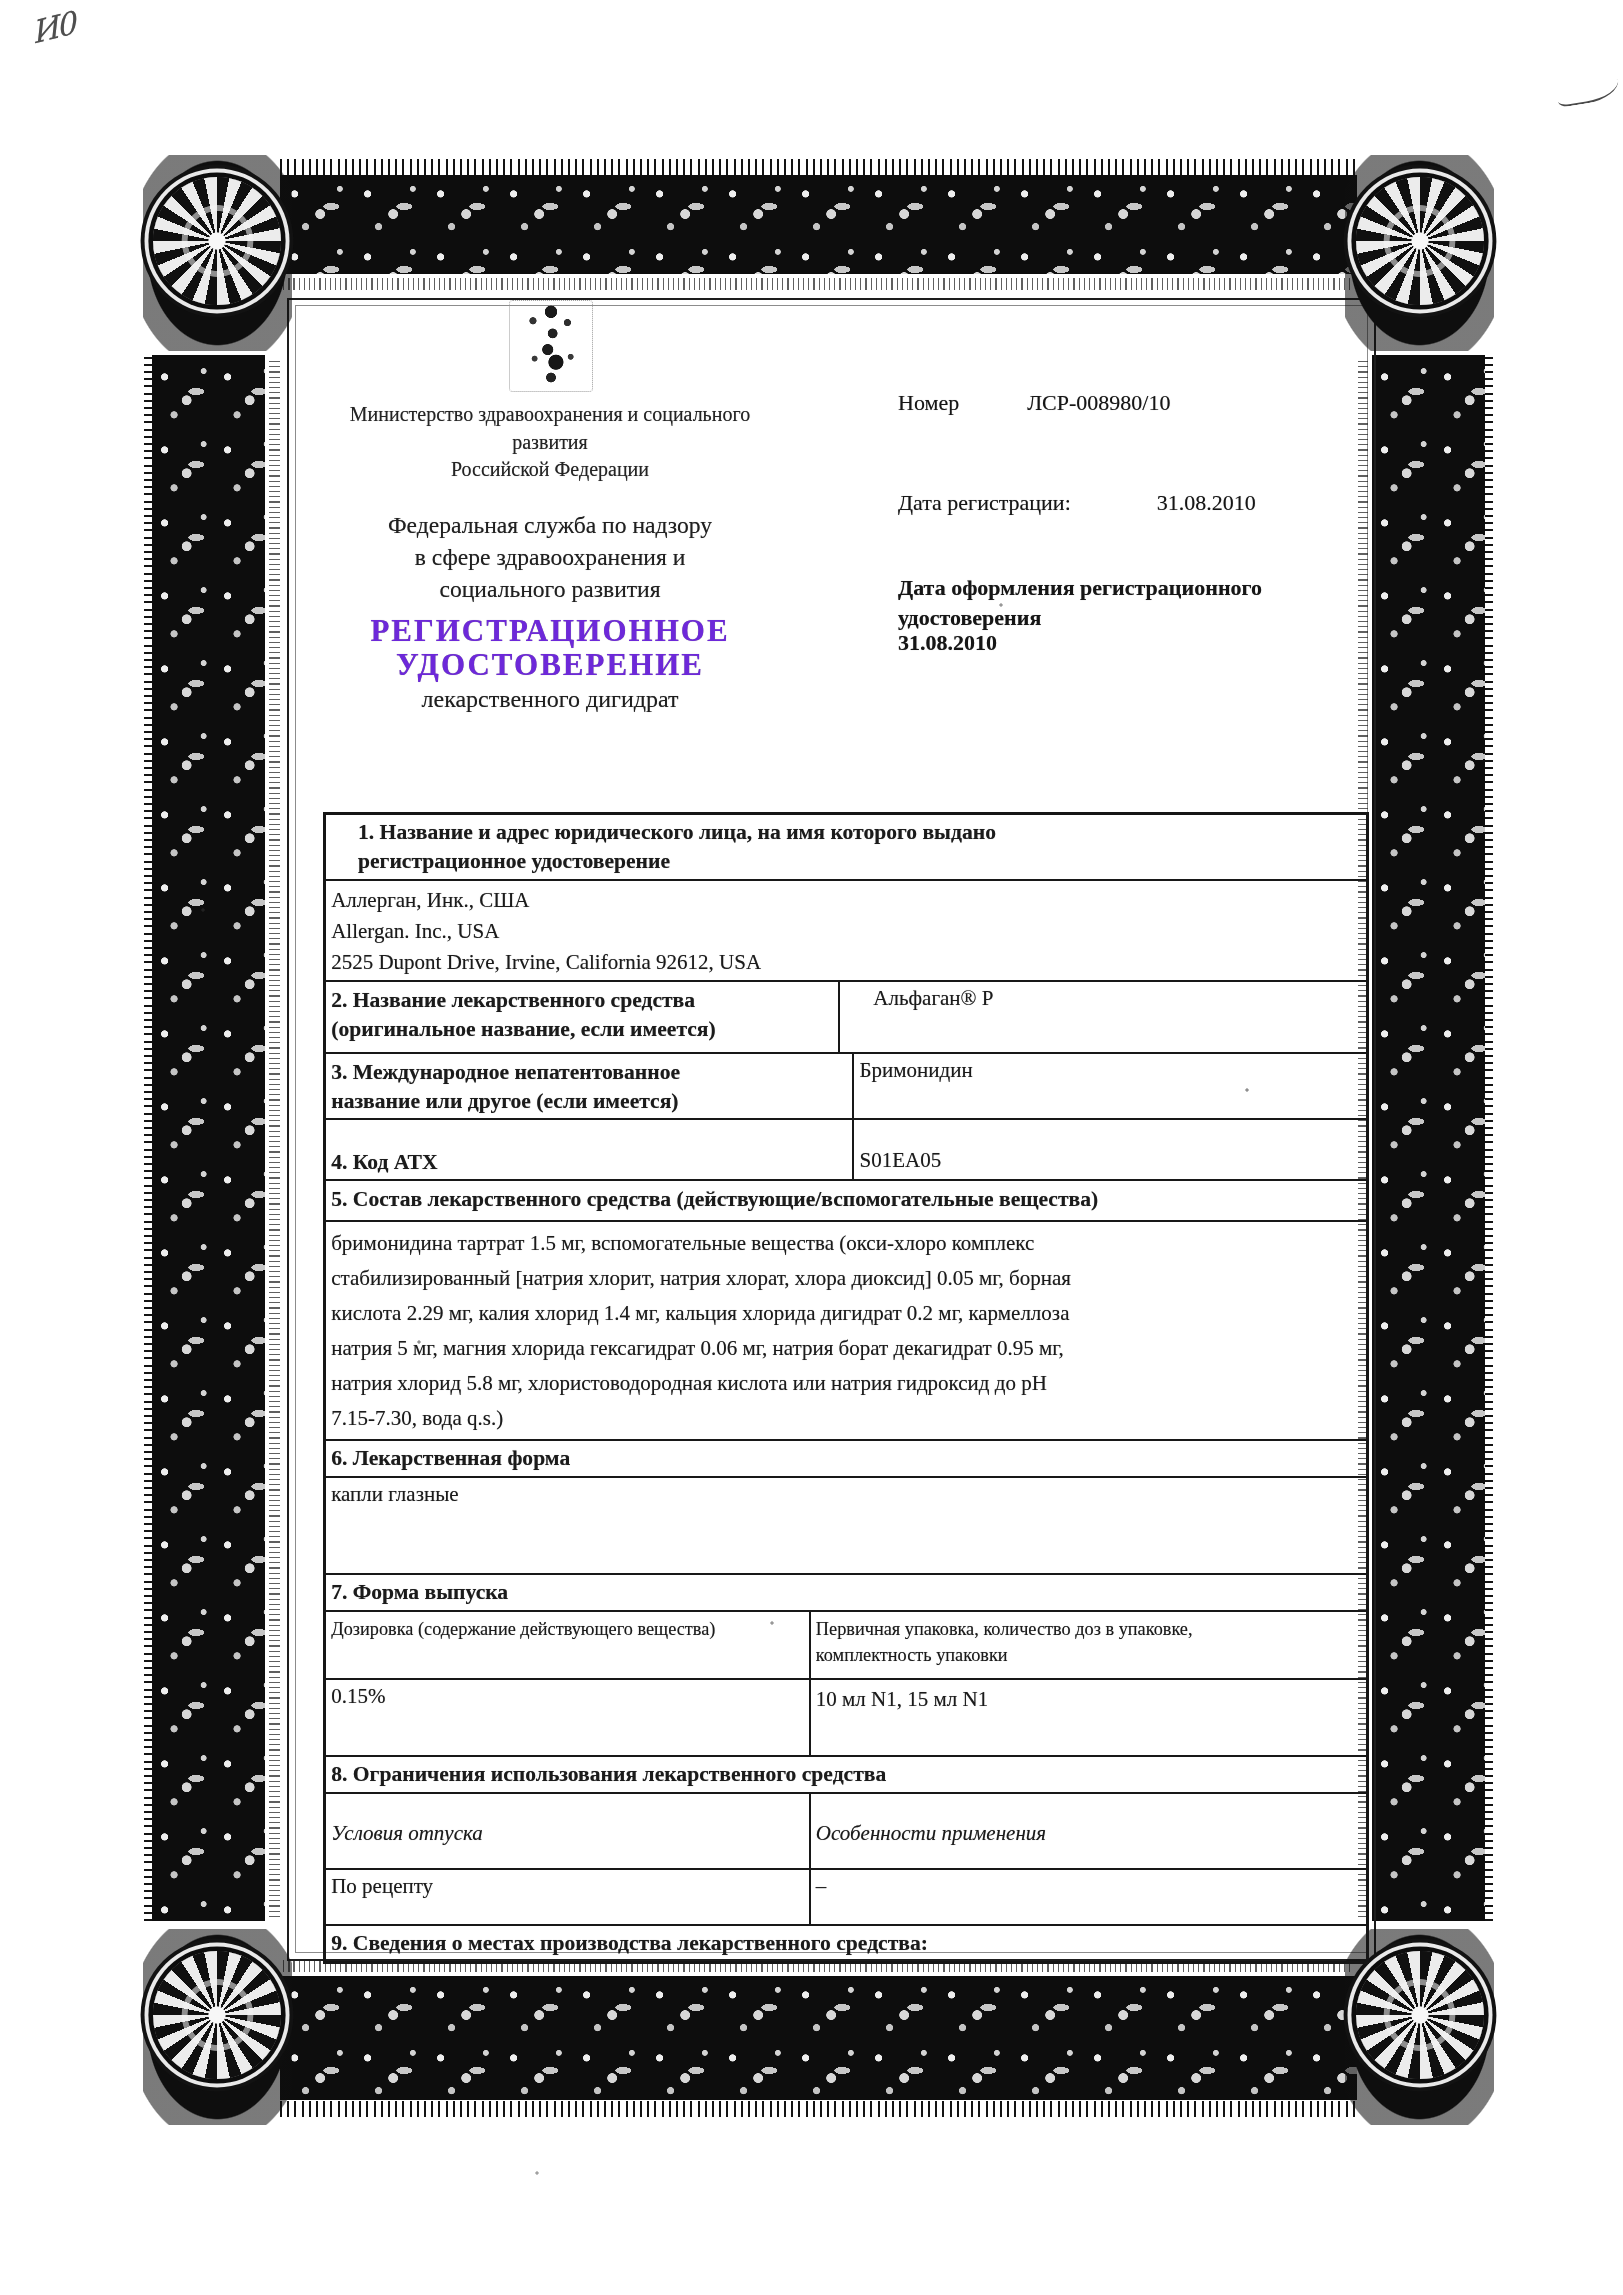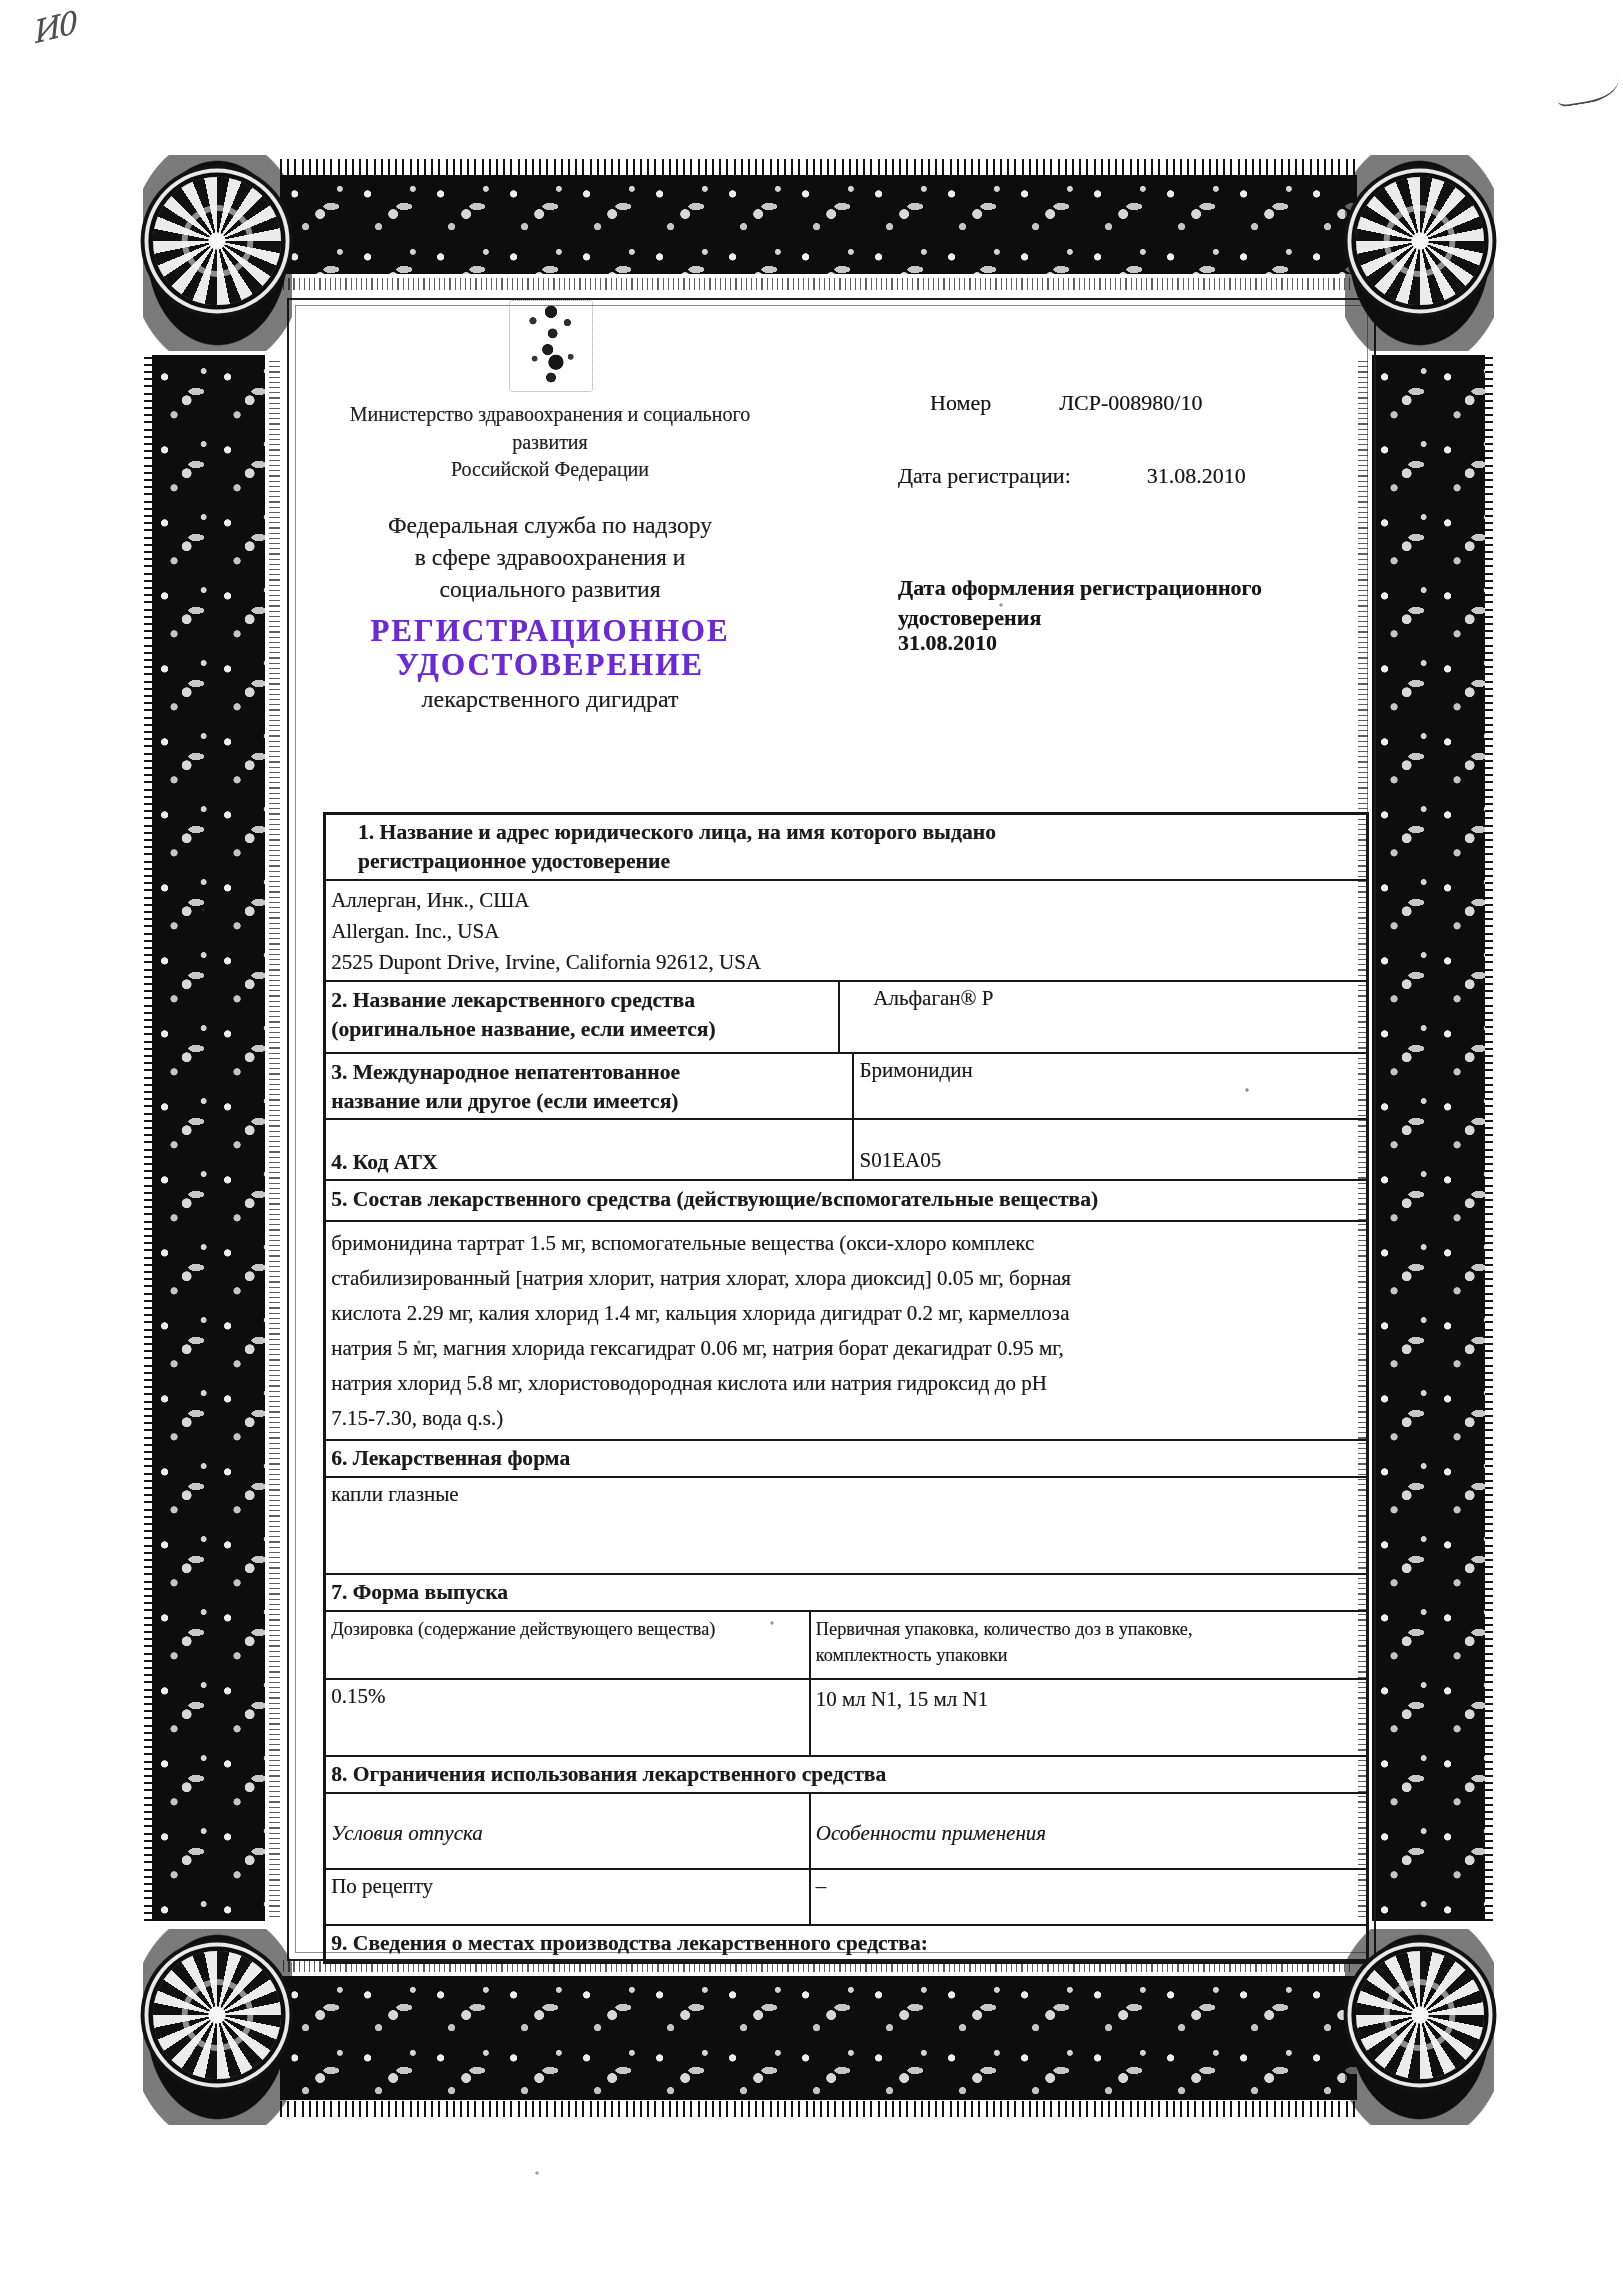--- a/index.html
+++ b/index.html
@@ -85,23 +85,23 @@
   .hdr-ministry{position:absolute;left:298px;top:401px;width:504px;text-align:center;
     font-size:20px;line-height:27.5px;color:#242424;}
   .hdr-service{position:absolute;left:298px;top:509px;width:504px;text-align:center;
     font-size:23.6px;line-height:32px;color:#202020;}
   .hdr-doctitle{position:absolute;left:298px;top:614px;width:504px;text-align:center;
     font-size:31px;line-height:34px;font-weight:bold;letter-spacing:2px;color:#6d28d9;}
   .hdr-docsub{position:absolute;left:298px;top:686px;width:504px;text-align:center;
     font-size:24px;color:#1e1e1e;}
 
   .reg-row{position:absolute;left:898px;width:466px;font-size:22px;color:#161616;}
-  .reg-number{top:390px;display:flex;margin-left:32px;}
+  .reg-number{top:390px;display:flex;}
   .reg-number .val{margin-left:68px;}
-  .reg-date{top:463px;display:flex;}
+  .reg-date{top:490px;display:flex;gap:10px;}
   .reg-date .val{margin-left:76px;}
   .reg-issue{top:537px;font-weight:bold;line-height:30px;margin-top:36px;}
   .reg-issue-date{top:630px;font-weight:bold;}
 
   
   .cert-table{position:absolute;left:323px;top:812px;width:1046px;
     border:3.3px solid #161616;font-size:21px;box-sizing:border-box;}
   .trow{border-bottom:2.6px solid #181818;box-sizing:border-box;position:relative;}
   .trow:last-child{border-bottom:none;}
   .sec-title{font-weight:bold;font-size:21.6px;line-height:29px;padding:3.3px 5.2px 2.6px 5.2px;}

